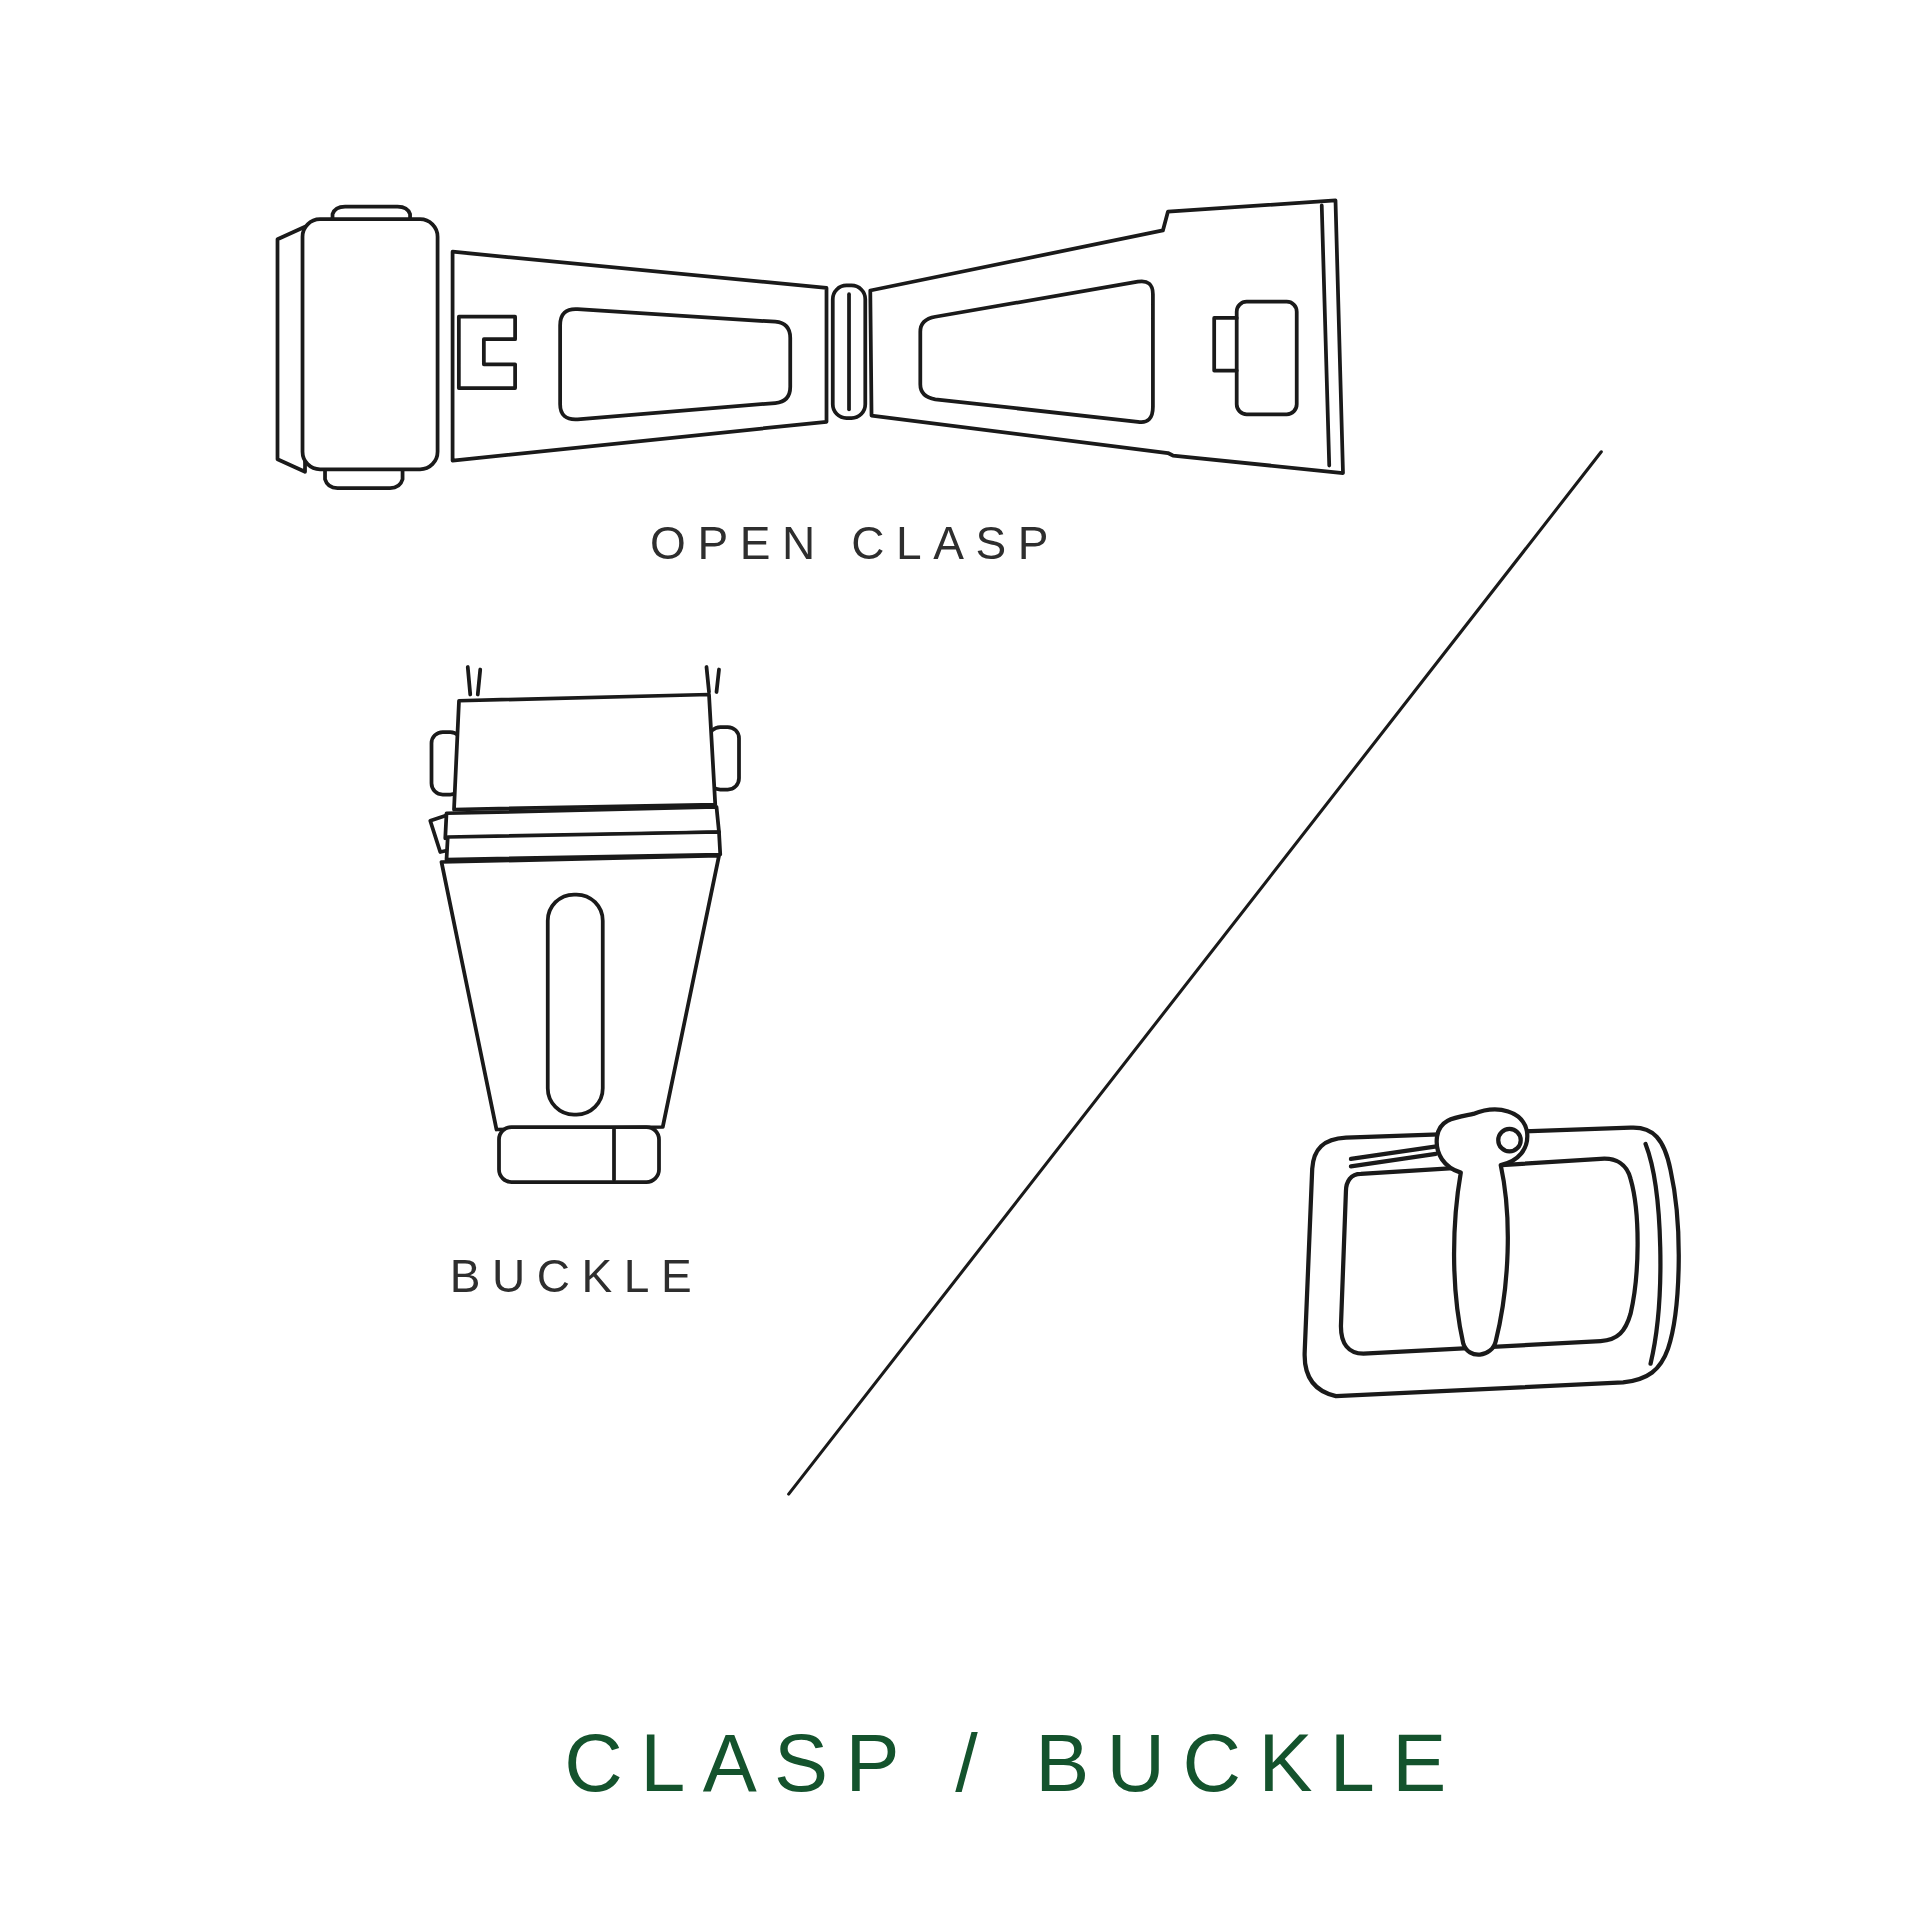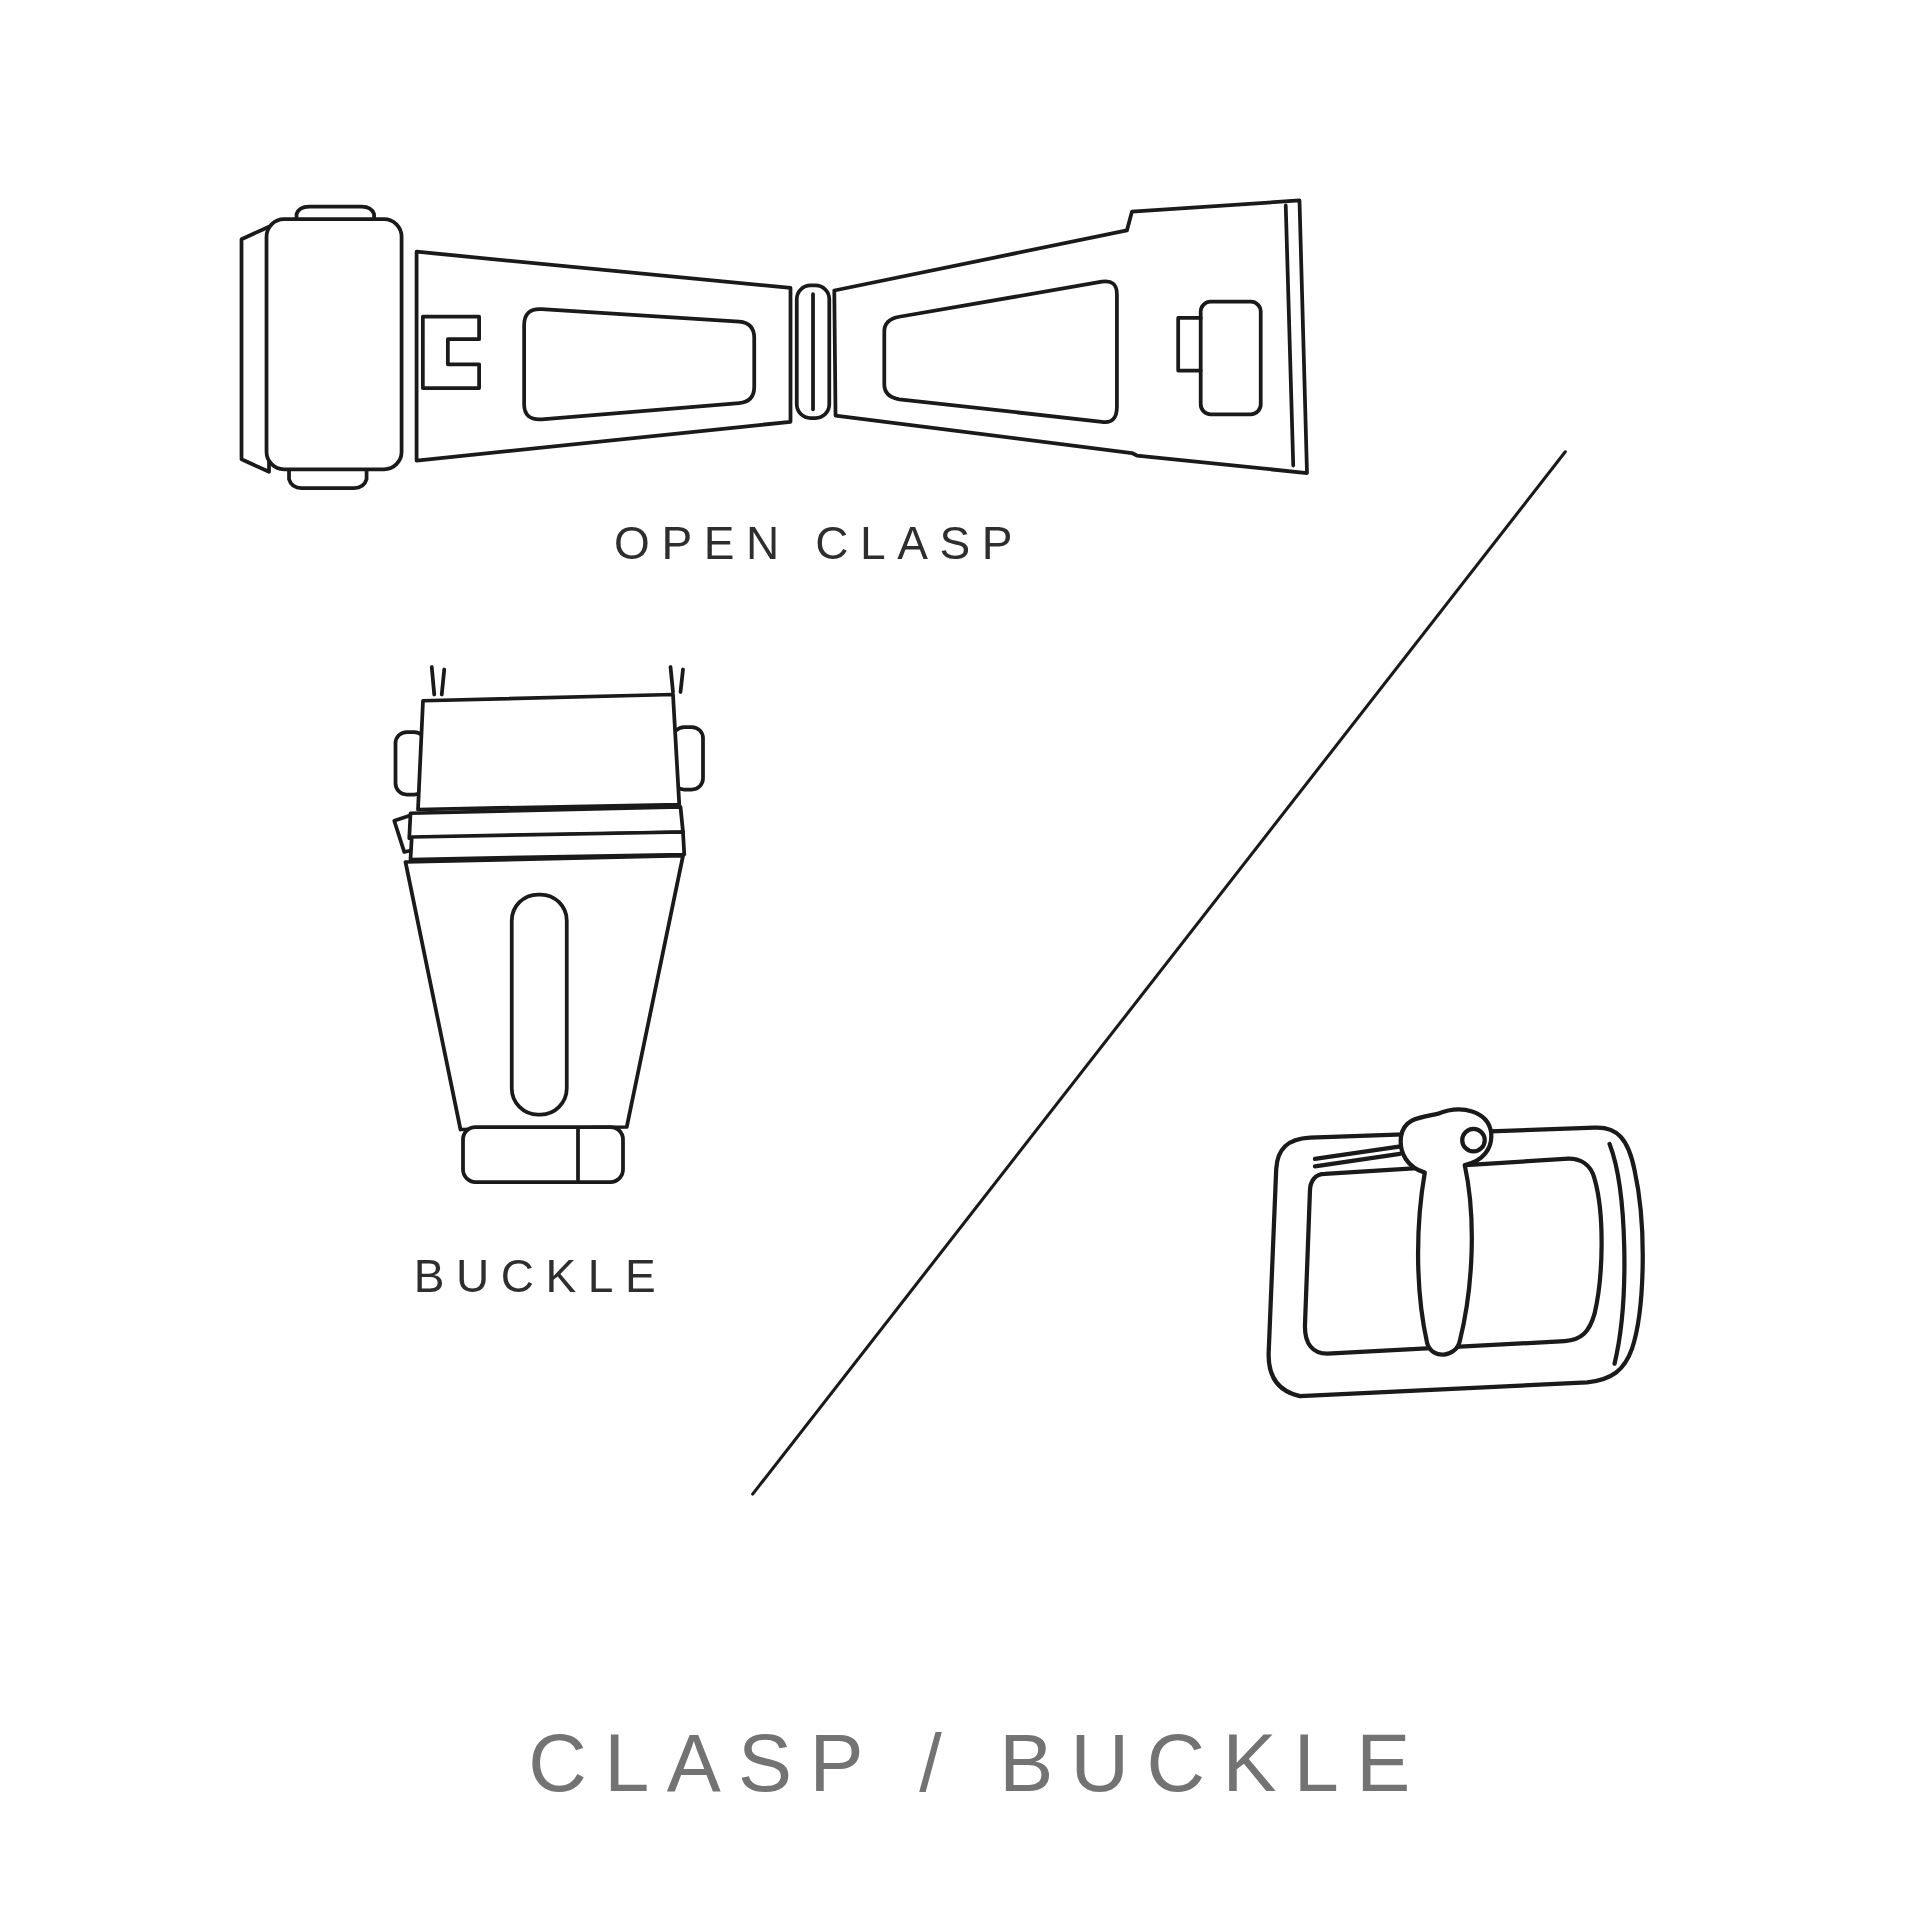--- a/index.html
+++ b/index.html
@@ -7,32 +7,33 @@
     padding: 0;
     background: #ffffff;
     font-family: "Liberation Sans", sans-serif;
   }
   .canvas {
     position: relative;
     width: 1847px;
     height: 1931px;
     background: #ffffff;
     overflow: hidden;
+    margin-left: 36px;
   }
   .abs { position: absolute; }
   .fig-label {
     color: #2e2e2e;
     font-size: 46px;
     font-weight: 400;
     letter-spacing: 11.6px;
     text-align: center;
     white-space: nowrap;
   }
   .main-title {
-    color: #737373;
+    color: #14532d;
     font-size: 81px;
     font-weight: 400;
     letter-spacing: 17.4px;
     text-align: center;
     white-space: nowrap;
   }
   svg { display: block; }
 </style>
 </head>
 <body>

